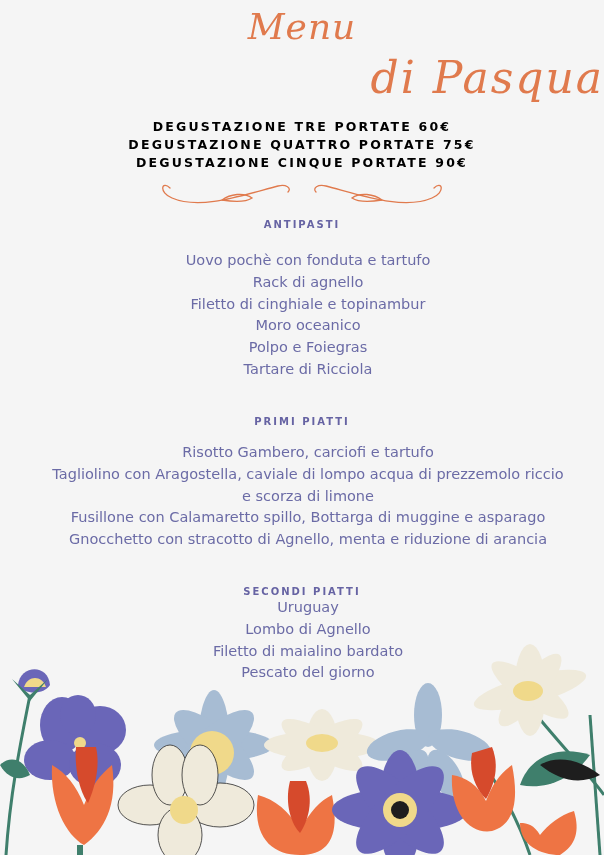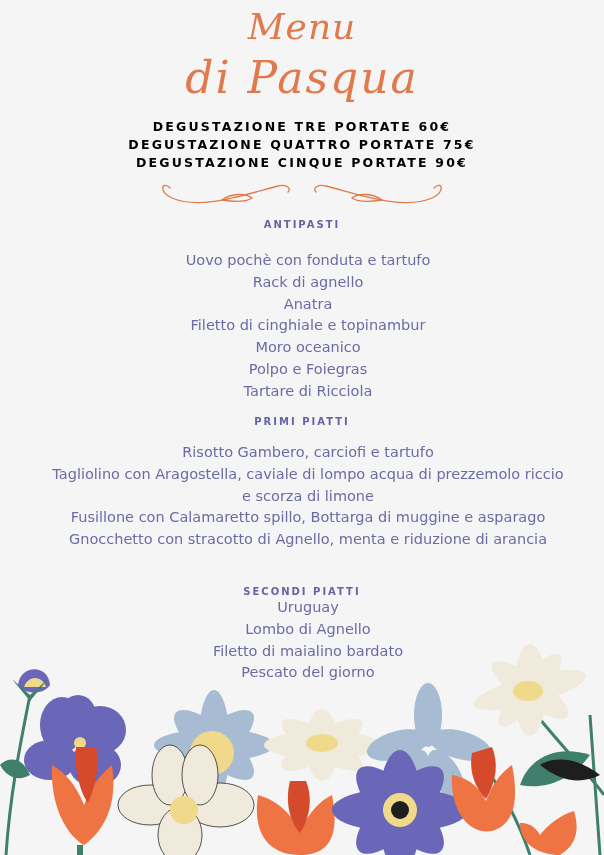--- a/index.html
+++ b/index.html
@@ -10,21 +10,21 @@
     font-family: "DejaVu Sans", sans-serif;
     color: #6b6ba6;
   }
   .page { position: absolute; inset: 0; }
   .title {
     position: absolute; left: 0; right: 0; text-align: center;
     font-family: "DejaVu Serif", serif; font-style: italic;
     color: #e07a4d; font-weight: 300;
   }
   .title.l1 { top: 6px; font-size: 36px; letter-spacing: 1px; }
-  .title.l2 { top: 52px; font-size: 44px; letter-spacing: 2px; }
+  .title.l2 { top: 52px; font-size: 44px; letter-spacing: 2px; text-align: right; }
   .prices {
     position: absolute; top: 118px; left: 0; right: 0; text-align: center;
     font-family: "DejaVu Sans", sans-serif; font-weight: bold;
     font-size: 12.5px; letter-spacing: 2.2px; line-height: 18px;
     color: #000000;
   }
   .flourish { position: absolute; top: 176px; left: 160px; width: 284px; height: 32px; }
   .section-title {
     position: absolute; left: 0; right: 0; text-align: center;
     font-family: "DejaVu Sans", sans-serif; font-weight: bold;
@@ -64,21 +64,20 @@
       <path d="M62 24 C70 18, 84 16, 92 22 C86 26, 74 26, 62 24"></path>
       <path d="M274 12 C282 4, 286 16, 272 22 C244 34, 204 20, 166 10 C158 8, 152 12, 156 16"></path>
       <path d="M222 24 C214 18, 200 16, 192 22 C198 26, 210 26, 222 24"></path>
     </g>
   </svg>
 
   <div class="section-title" id="s1t">ANTIPASTI</div>
   <div class="items" id="s1i">
     <div>Uovo pochè con fonduta e tartufo</div>
     <div>Rack di agnello</div>
-    <div>Anatra</div>
     <div>Filetto di cinghiale e topinambur</div>
     <div>Moro oceanico</div>
     <div>Polpo e Foiegras</div>
     <div>Tartare di Ricciola</div>
   </div>
 
   <div class="section-title" id="s2t">PRIMI PIATTI</div>
   <div class="items" id="s2i">
     <div>Risotto Gambero, carciofi e tartufo</div>
     <div>Tagliolino con Aragostella, caviale di lompo acqua di prezzemolo riccio</div>

